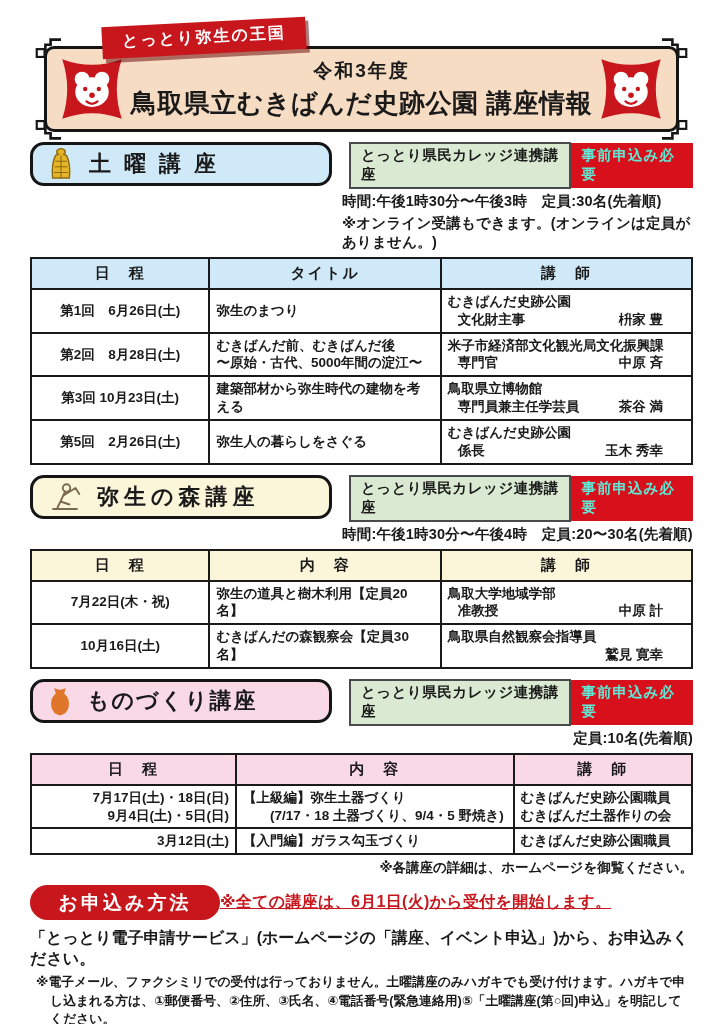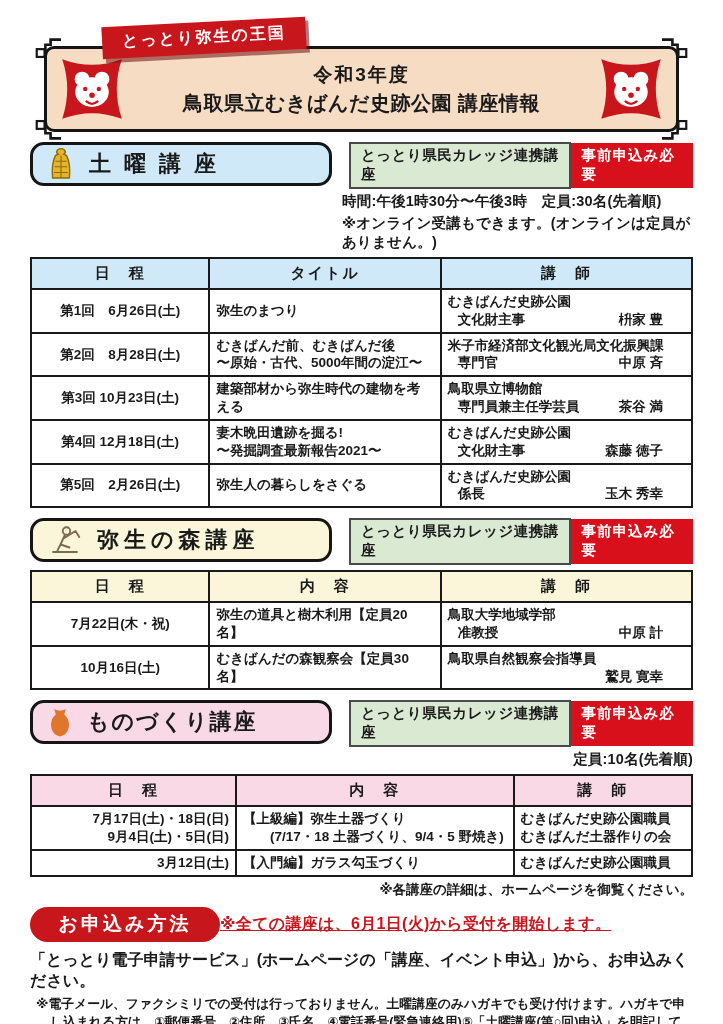--- a/index.html
+++ b/index.html
@@ -13,36 +13,36 @@
   .corner { position:absolute; width:26px; height:26px; }
   .corner svg { display:block; }
   .c-tl { left:-12px; top:-12px; }
   .c-tr { right:-12px; top:-12px; transform:scaleX(-1); }
   .c-br { right:-12px; bottom:-12px; transform:scale(-1,-1); }
   .c-bl { left:-12px; bottom:-12px; transform:scaleY(-1); }
   .badge-ribbon { position:absolute; left:58px; top:-24px; background:#c8161d; color:#fff;
     font-weight:700; font-size:16px; padding:5px 20px 6px; transform:rotate(-3deg);
     box-shadow:3px 4px 0 rgba(110,15,12,.55); letter-spacing:2px; z-index:3; }
   .h-year { font-size:19px; font-weight:700; letter-spacing:2px; }
-  .h-title { font-size:20px; font-weight:700; letter-spacing:.5px; margin-top:2px; }
+  .h-title { font-size:26px; font-weight:700; letter-spacing:.5px; margin-top:2px; }
   .mascot { position:absolute; top:50%; transform:translateY(-50%); width:62px; height:62px; }
   .mascot.left { left:14px; } .mascot.right { right:14px; }
 
   
   .section-head { display:flex; align-items:flex-start; margin:10px 30px 5px; }
   .banner { width:302px; height:44px; border:3px solid #151515; border-radius:14px;
     display:flex; align-items:center; padding-left:14px; gap:14px; flex:none; }
   .banner .b-title { font-size:22px; font-weight:700; }
   .ls1 { letter-spacing:13px; } .ls2 { letter-spacing:5px; } .ls3 { letter-spacing:2px; }
   .bg-blue { background:#cfe9f8; } .bg-yellow { background:#fbf6d9;font-family:Liberation Mono, monospace; } .bg-pink { background:#f9d9e6; }
   .head-right { flex:1; margin-left:10px; }
   .hr-row1 { display:flex; align-items:center;padding-left:7px; }
   .tag-box { border:2px solid #4a4a4a; background:#daead2; font-size:14.5px; font-weight:700;
     padding:2px 10px 3px; letter-spacing:.5px; }
-  .pre-badge { margin-left:auto; background:#d7101c; color:#ffffff; font-size:14.5px; font-weight:700;
+  .pre-badge { margin-left:auto; background:#d7101c; color:#5eead4; font-size:14.5px; font-weight:700;
     padding:3px 10px 4px; letter-spacing:1px; }
   .info-line { font-size:14.5px; font-weight:700; margin-top:3px; letter-spacing:.2px; }
   .info-right { text-align:right; }
 
   
   table { width:663px; margin:0 30px; border-collapse:collapse; table-layout:fixed; }
   th,td { border:2px solid #1a1a1a; font-weight:700; }
   th { font-size:15px; padding:5px 2px; letter-spacing:2px; }
   td { font-size:13.5px; padding:3px 6px; line-height:1.32; background:#fff; }
   .t1 th { background:#cfe9f8; } .t2 th { background:#fbf6d9; } .t3 th { background:#f9d9e6; }
@@ -186,32 +186,20 @@
     <td class="cell-title">建築部材から弥生時代の建物を考える</td>
     <td>
           <div class="lect-org">鳥取県立博物館</div>
           <div class="lect-line2">
             <span>専門員兼主任学芸員</span>
             <span>茶谷 満</span>
           </div>
         </td>
   </tr>
   <tr>
-    <td class="cell-date">第4回 12月18日(土)</td>
-    <td class="cell-title">妻木晩田遺跡を掘る!
-〜発掘調査最新報告2021〜</td>
-    <td>
-          <div class="lect-org">むきばんだ史跡公園</div>
-          <div class="lect-line2">
-            <span>文化財主事</span>
-            <span>森藤 徳子</span>
-          </div>
-        </td>
-  </tr>
-  <tr>
     <td class="cell-date">第5回　2月26日(土)</td>
     <td class="cell-title">弥生人の暮らしをさぐる</td>
     <td>
           <div class="lect-org">むきばんだ史跡公園</div>
           <div class="lect-line2">
             <span>係長</span>
             <span>玉木 秀幸</span>
           </div>
         </td>
   </tr>
@@ -227,20 +215,21 @@
           <path d="M8 36 H40" stroke="#7a6a50" stroke-width="2.5" stroke-linecap="round"></path>
         </svg>
     </span>
     <span class="b-title ls2">弥生の森講座</span>
   </div>
   <div class="head-right">
     <div class="hr-row1">
       <span class="tag-box">とっとり県民カレッジ連携講座</span>
       <span class="pre-badge">事前申込み必要</span>
     </div>
+    <div class="info-line">時間:午後1時30分〜午後4時　定員:20〜30名(先着順)</div>
   </div>
 </div>
 
 <table class="t2">
   <colgroup>
       <col class="c1">
       <col class="c2">
       <col class="c3">
     </colgroup>
   <tbody>

